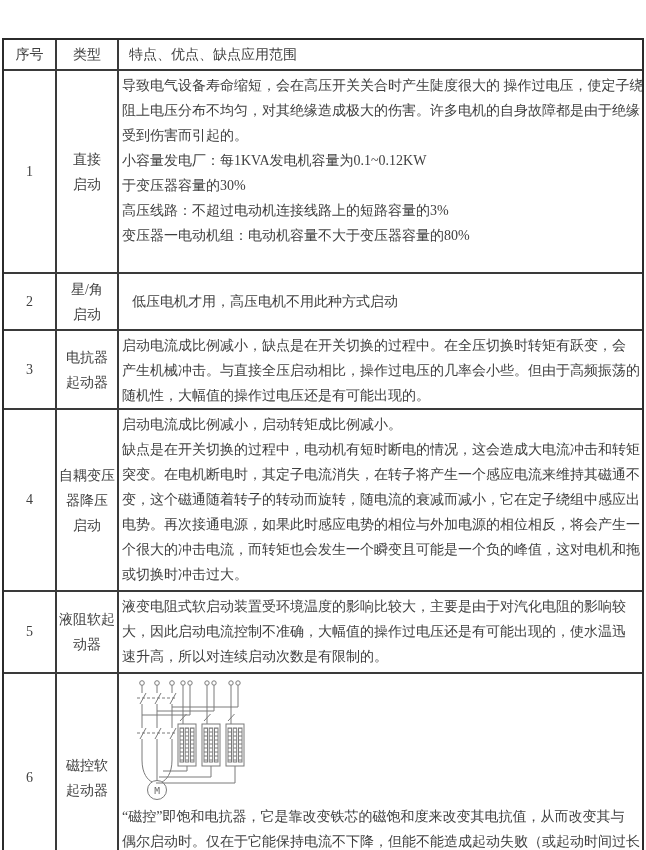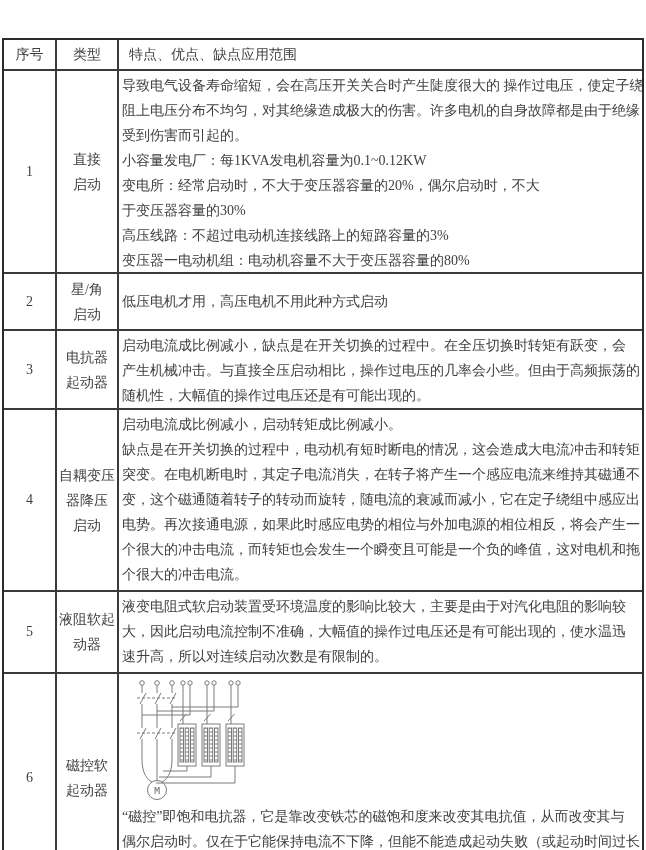--- a/index.html
+++ b/index.html
@@ -19,21 +19,21 @@
     border:2px solid #2b2b2b;
     margin-top:36px;
   }
   .cell { background:#ffffff; overflow:hidden; }
   .vc { display:flex; flex-direction:column; justify-content:center; align-items:center; text-align:center; }
   .hc { display:flex; align-items:center; justify-content:center; }
   .hl { display:flex; align-items:center; padding-left:10px; }
   .content { padding:2px 0 1px 3px; }
   .line { height:25px; line-height:25px; white-space:nowrap; }
   .tline { height:25px; line-height:25px; white-space:nowrap; }
-  .single { display:flex; align-items:center; padding-left:3px; }
+  .single { display:flex; align-items:center; padding-left:13px; }
   .diagram-wrap { margin:4px 0 2px 8px; height:124px; }
   svg { display:block; }
   .dg { stroke:#7a7a7a; stroke-width:1; fill:none; }
   .mtxt { fill:#666666; font-size:9.5px; font-family:"DejaVu Sans Mono",monospace; stroke:none; }
 </style>
 </head>
 <body>
 
 <div class="tbl">
 
@@ -52,21 +52,20 @@
     </div>
   <div class="cell vc">
     <div class="tline">直接</div>
     <div class="tline">启动</div>
   </div>
   <div class="cell content">
     <div class="line">导致电气设备寿命缩短，会在高压开关关合时产生陡度很大的 操作过电压，使定子绕</div>
     <div class="line">阻上电压分布不均匀，对其绝缘造成极大的伤害。许多电机的自身故障都是由于绝缘</div>
     <div class="line">受到伤害而引起的。</div>
     <div class="line">小容量发电厂：每1KVA发电机容量为0.1~0.12KW</div>
-    <div class="line">变电所：经常启动时，不大于变压器容量的20%，偶尔启动时，不大</div>
     <div class="line">于变压器容量的30%</div>
     <div class="line">高压线路：不超过电动机连接线路上的短路容量的3%</div>
     <div class="line">变压器一电动机组：电动机容量不大于变压器容量的80%</div>
   </div>
 
   <div class="cell vc">
       <span>2</span>
     </div>
   <div class="cell vc">
     <div class="tline">星/角</div>
@@ -97,21 +96,21 @@
     <div class="tline">器降压</div>
     <div class="tline">启动</div>
   </div>
   <div class="cell content">
     <div class="line">启动电流成比例减小，启动转矩成比例减小。</div>
     <div class="line">缺点是在开关切换的过程中，电动机有短时断电的情况，这会造成大电流冲击和转矩</div>
     <div class="line">突变。在电机断电时，其定子电流消失，在转子将产生一个感应电流来维持其磁通不</div>
     <div class="line">变，这个磁通随着转子的转动而旋转，随电流的衰减而减小，它在定子绕组中感应出</div>
     <div class="line">电势。再次接通电源，如果此时感应电势的相位与外加电源的相位相反，将会产生一</div>
     <div class="line">个很大的冲击电流，而转矩也会发生一个瞬变且可能是一个负的峰值，这对电机和拖</div>
-    <div class="line">个很大的冲击电流。</div>
+    <div class="line">或切换时冲击过大。</div>
   </div>
 
   <div class="cell vc">
       <span>5</span>
     </div>
   <div class="cell vc">
     <div class="tline">液阻软起</div>
     <div class="tline">动器</div>
   </div>
   <div class="cell content">

